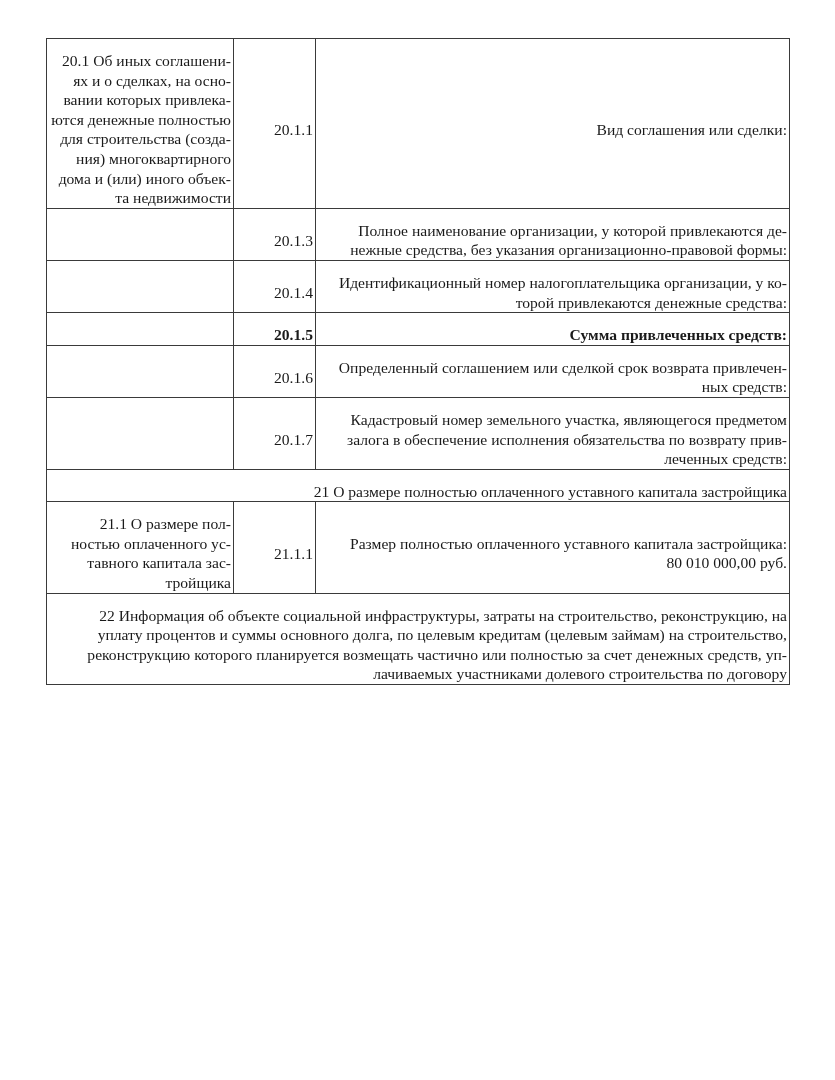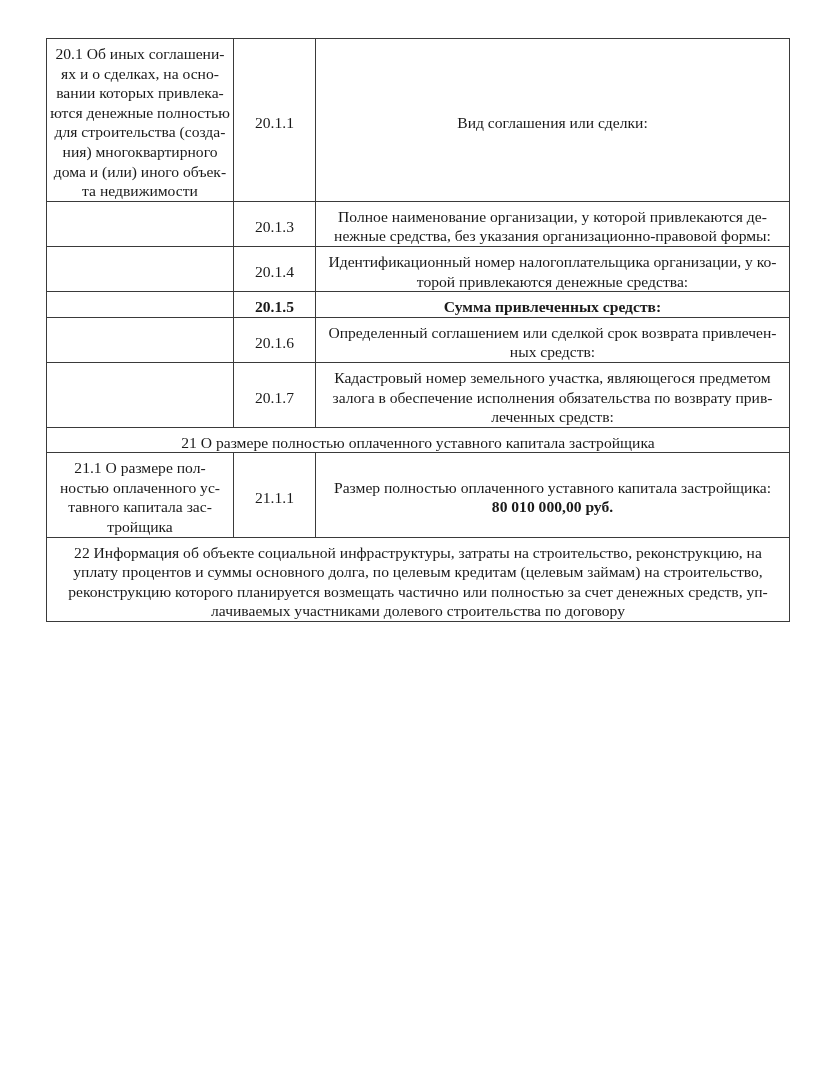--- a/index.html
+++ b/index.html
@@ -4,28 +4,28 @@
 <style>
   html, body { margin: 0; padding: 0; background: #ffffff; }
   body { width: 835px; height: 1080px; position: relative; overflow: hidden; }
   .page {
     position: absolute; left: 46px; top: 38px; width: 744px;
     font-family: "Liberation Serif", "DejaVu Serif", serif;
     font-size: 15.6px; line-height: 19.6px; color: #1a1a1a;
   }
   table { border-collapse: collapse; width: 744px; table-layout: fixed; }
   td {
-    border: 1.3px solid #3a3a3a; padding: 5px 2px 0 2px; vertical-align: middle;
-    text-align: center;
+    border: 1.3px solid #3a3a3a; padding: 12px 2px 0 2px; vertical-align: middle;
+    text-align: right;
   }
   td.c1 { width: 182px; }
   td.c2 { width: 77px; }
   td.c3 { width: auto; }
   td.top { vertical-align: top; border-radius: 28px; }
-  .bold { font-weight: bold; }
+  .bold { font-weight: normal; }
 </style>
 </head>
 <body>
 
 <div class="page">
   <table>
 
     <tbody>
         <tr style="height:151px;">
       <td class="c1">

